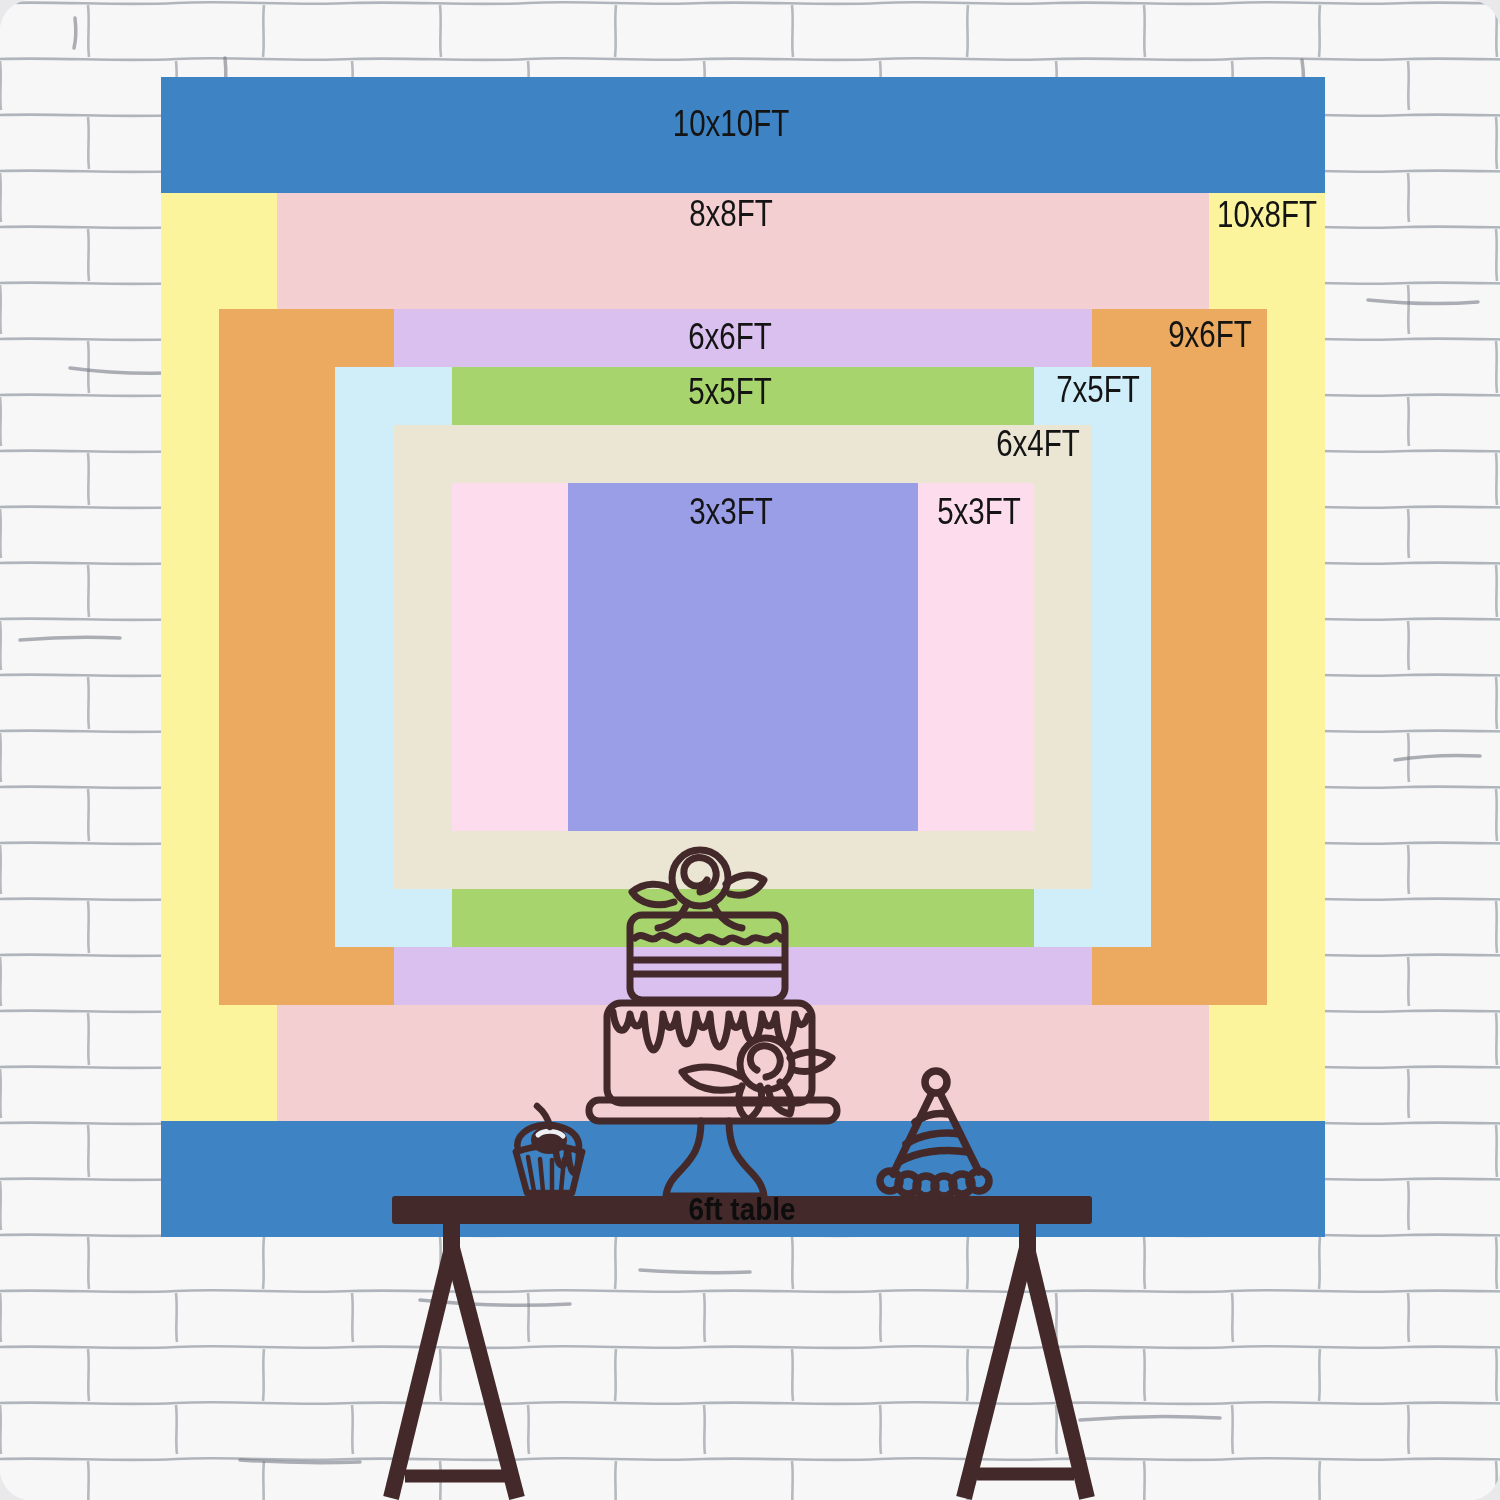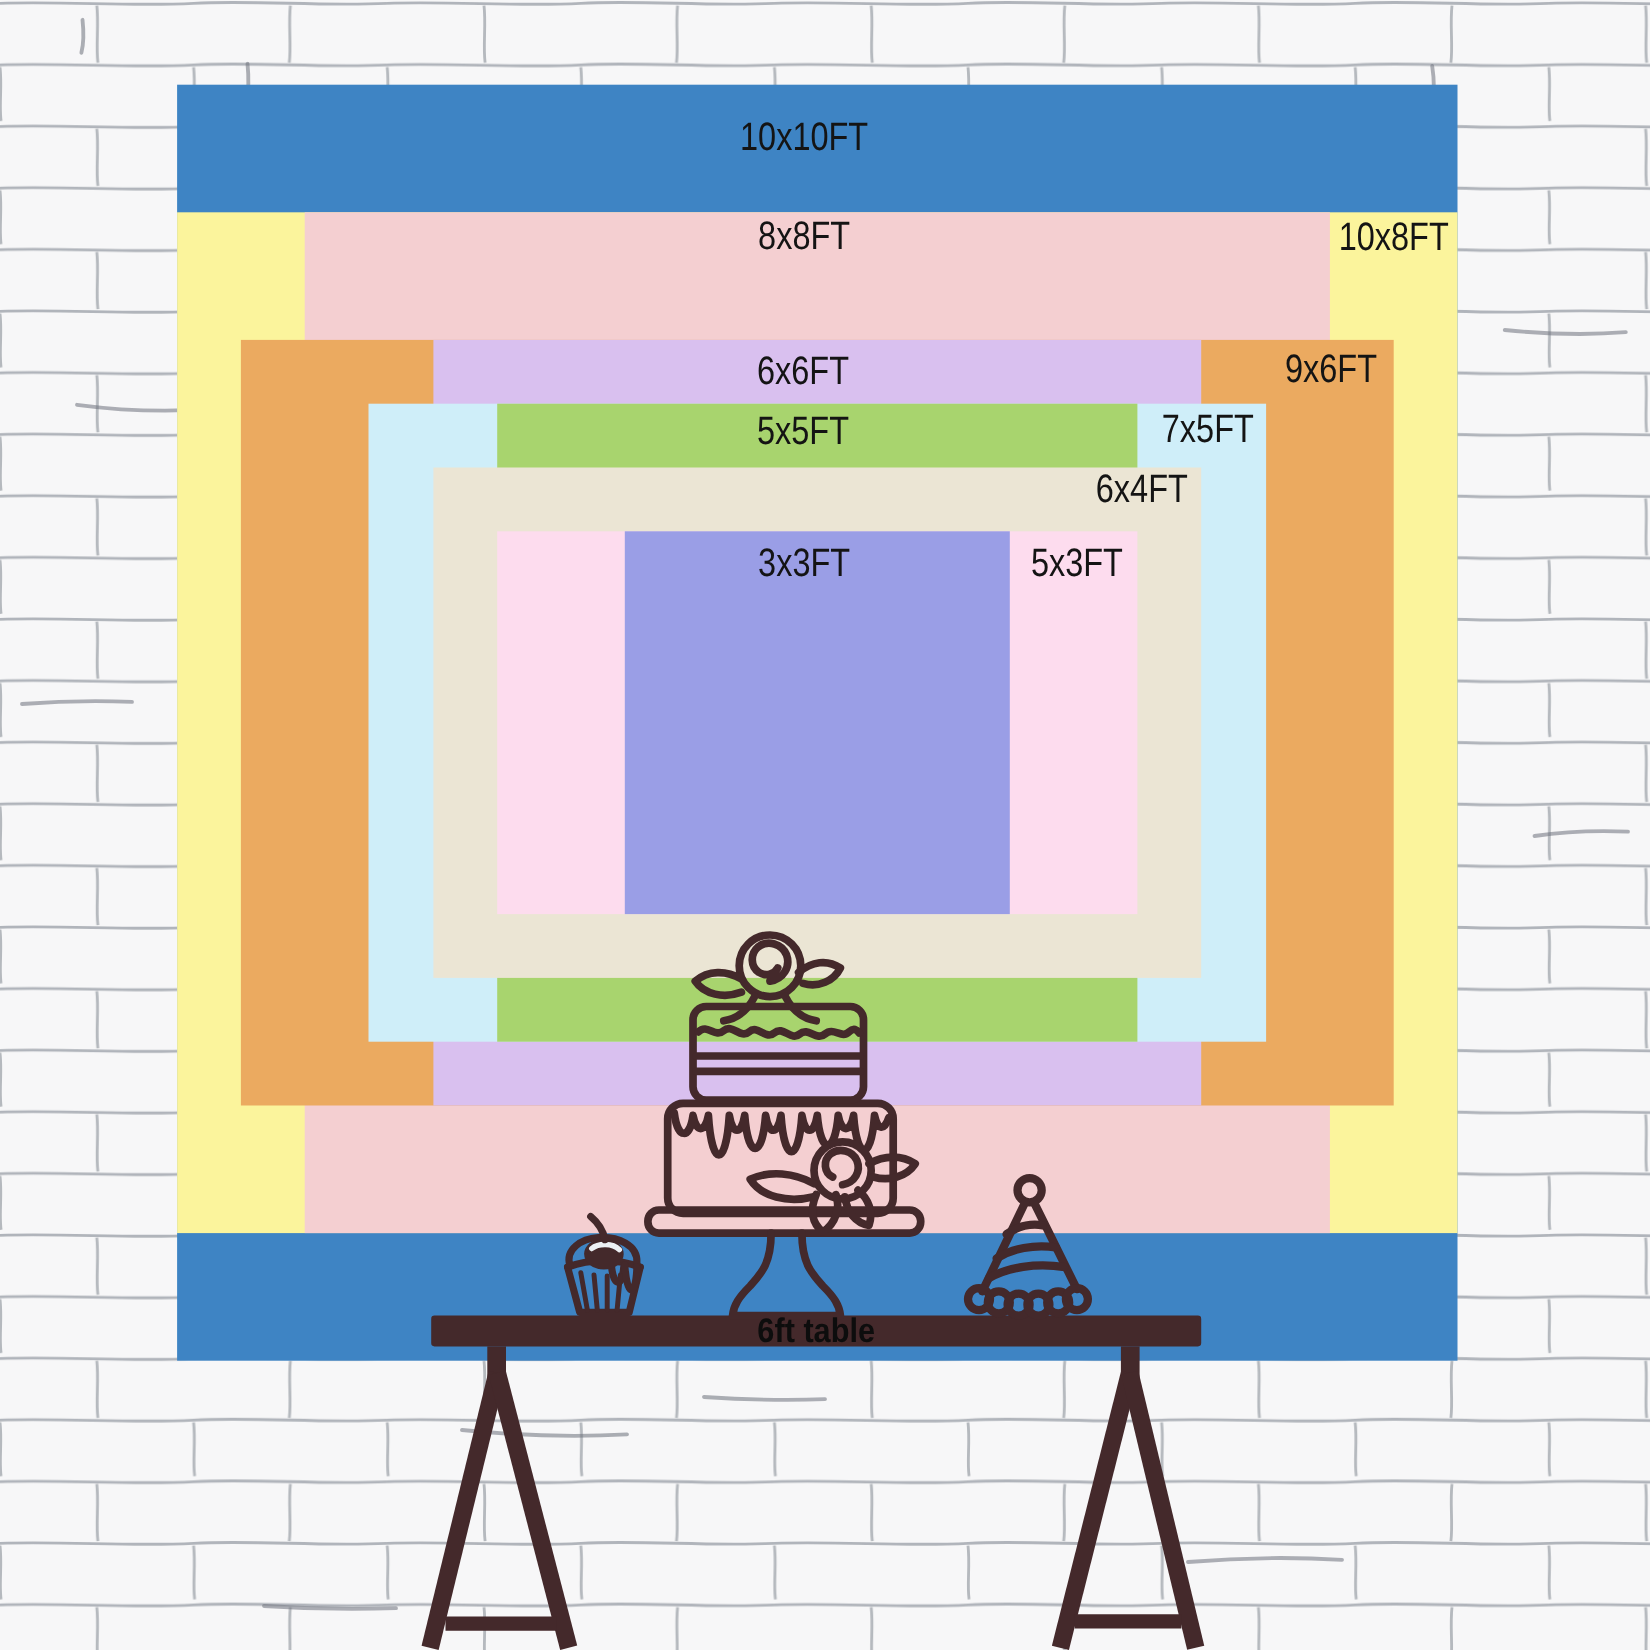--- a/index.html
+++ b/index.html
@@ -1,19 +1,20 @@
 <!DOCTYPE html>
 <html><head>
 <meta charset="utf-8">
 <style>
   html,body { margin:0; padding:0; background:#e9e9ec; }
   .stage {
     position:relative; width:1500px; height:1500px; overflow:hidden;
     background:#f7f7f8;
     font-family:"Liberation Sans", sans-serif;
+    border-radius:31px;
   }
   .wall-svg { position:absolute; left:0; top:0; }
   .backdrop { position:absolute; left:161px; top:77px; width:1164px; height:1160px; }
   .size-rect { position:absolute; }
   .size-label {
     position:absolute; transform:translate(-50%,-50%) scaleX(.82);
     font-size:36px; color:#141414; white-space:nowrap; font-weight:normal;
   }
   .art-svg { position:absolute; left:0; top:0; pointer-events:none; }
   .table-label {

